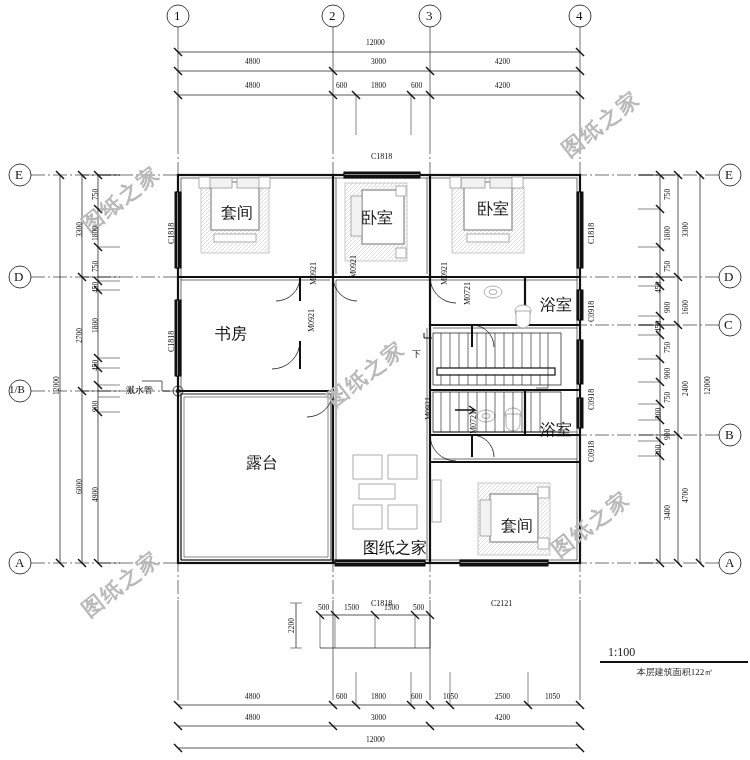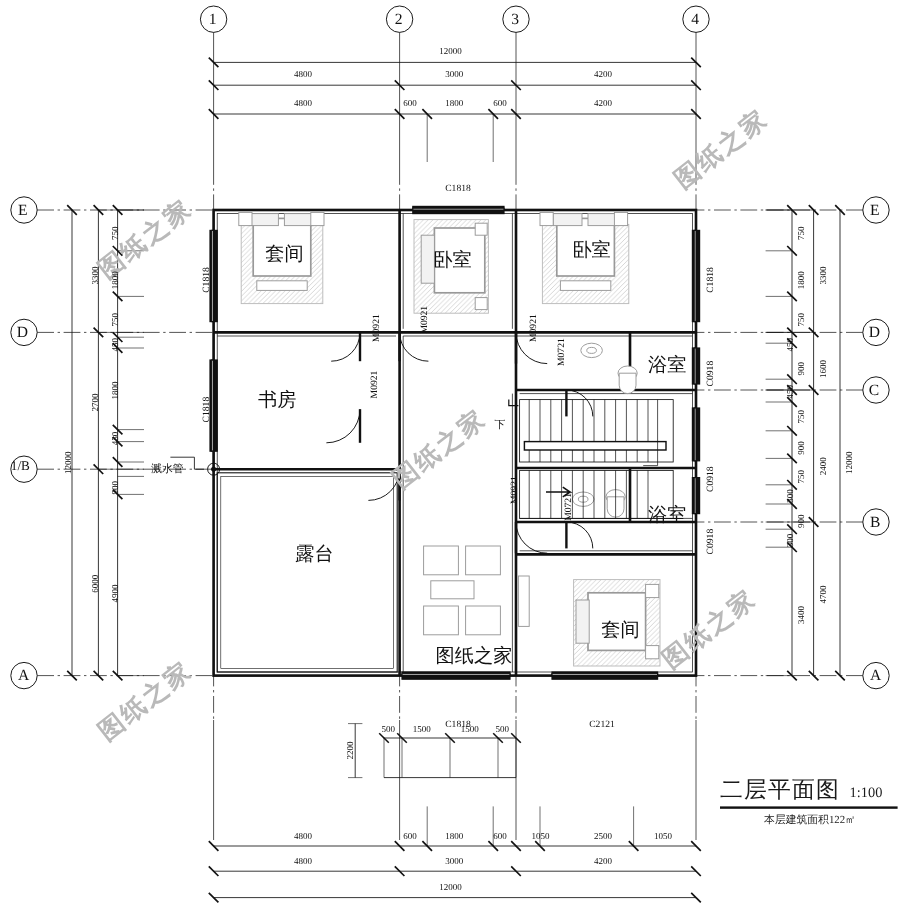--- a/index.html
+++ b/index.html
@@ -465,18 +465,17 @@
 <div class="lbl dim v" style="left:664px;top:353px;transform:rotate(-90deg);">750</div>
 <div class="lbl dim v" style="left:664px;top:379px;transform:rotate(-90deg);">900</div>
 <div class="lbl dim v" style="left:664px;top:403px;transform:rotate(-90deg);">750</div>
 <div class="lbl dim v" style="left:655px;top:419px;transform:rotate(-90deg);">300</div>
 <div class="lbl dim v" style="left:664px;top:440px;transform:rotate(-90deg);">900</div>
 <div class="lbl dim v" style="left:655px;top:456px;transform:rotate(-90deg);">300</div>
 <div class="lbl dim v" style="left:664px;top:520px;transform:rotate(-90deg);">3400</div>
 
 <div id="titleblock">
   <div class="row">
-    <div class="t1">二层平面图</div>
     <div class="t2">1:100</div>
   </div>
   <div class="rule"></div>
   <div class="sub">本层建筑面积122㎡</div>
 </div>
 
 </body></html>

